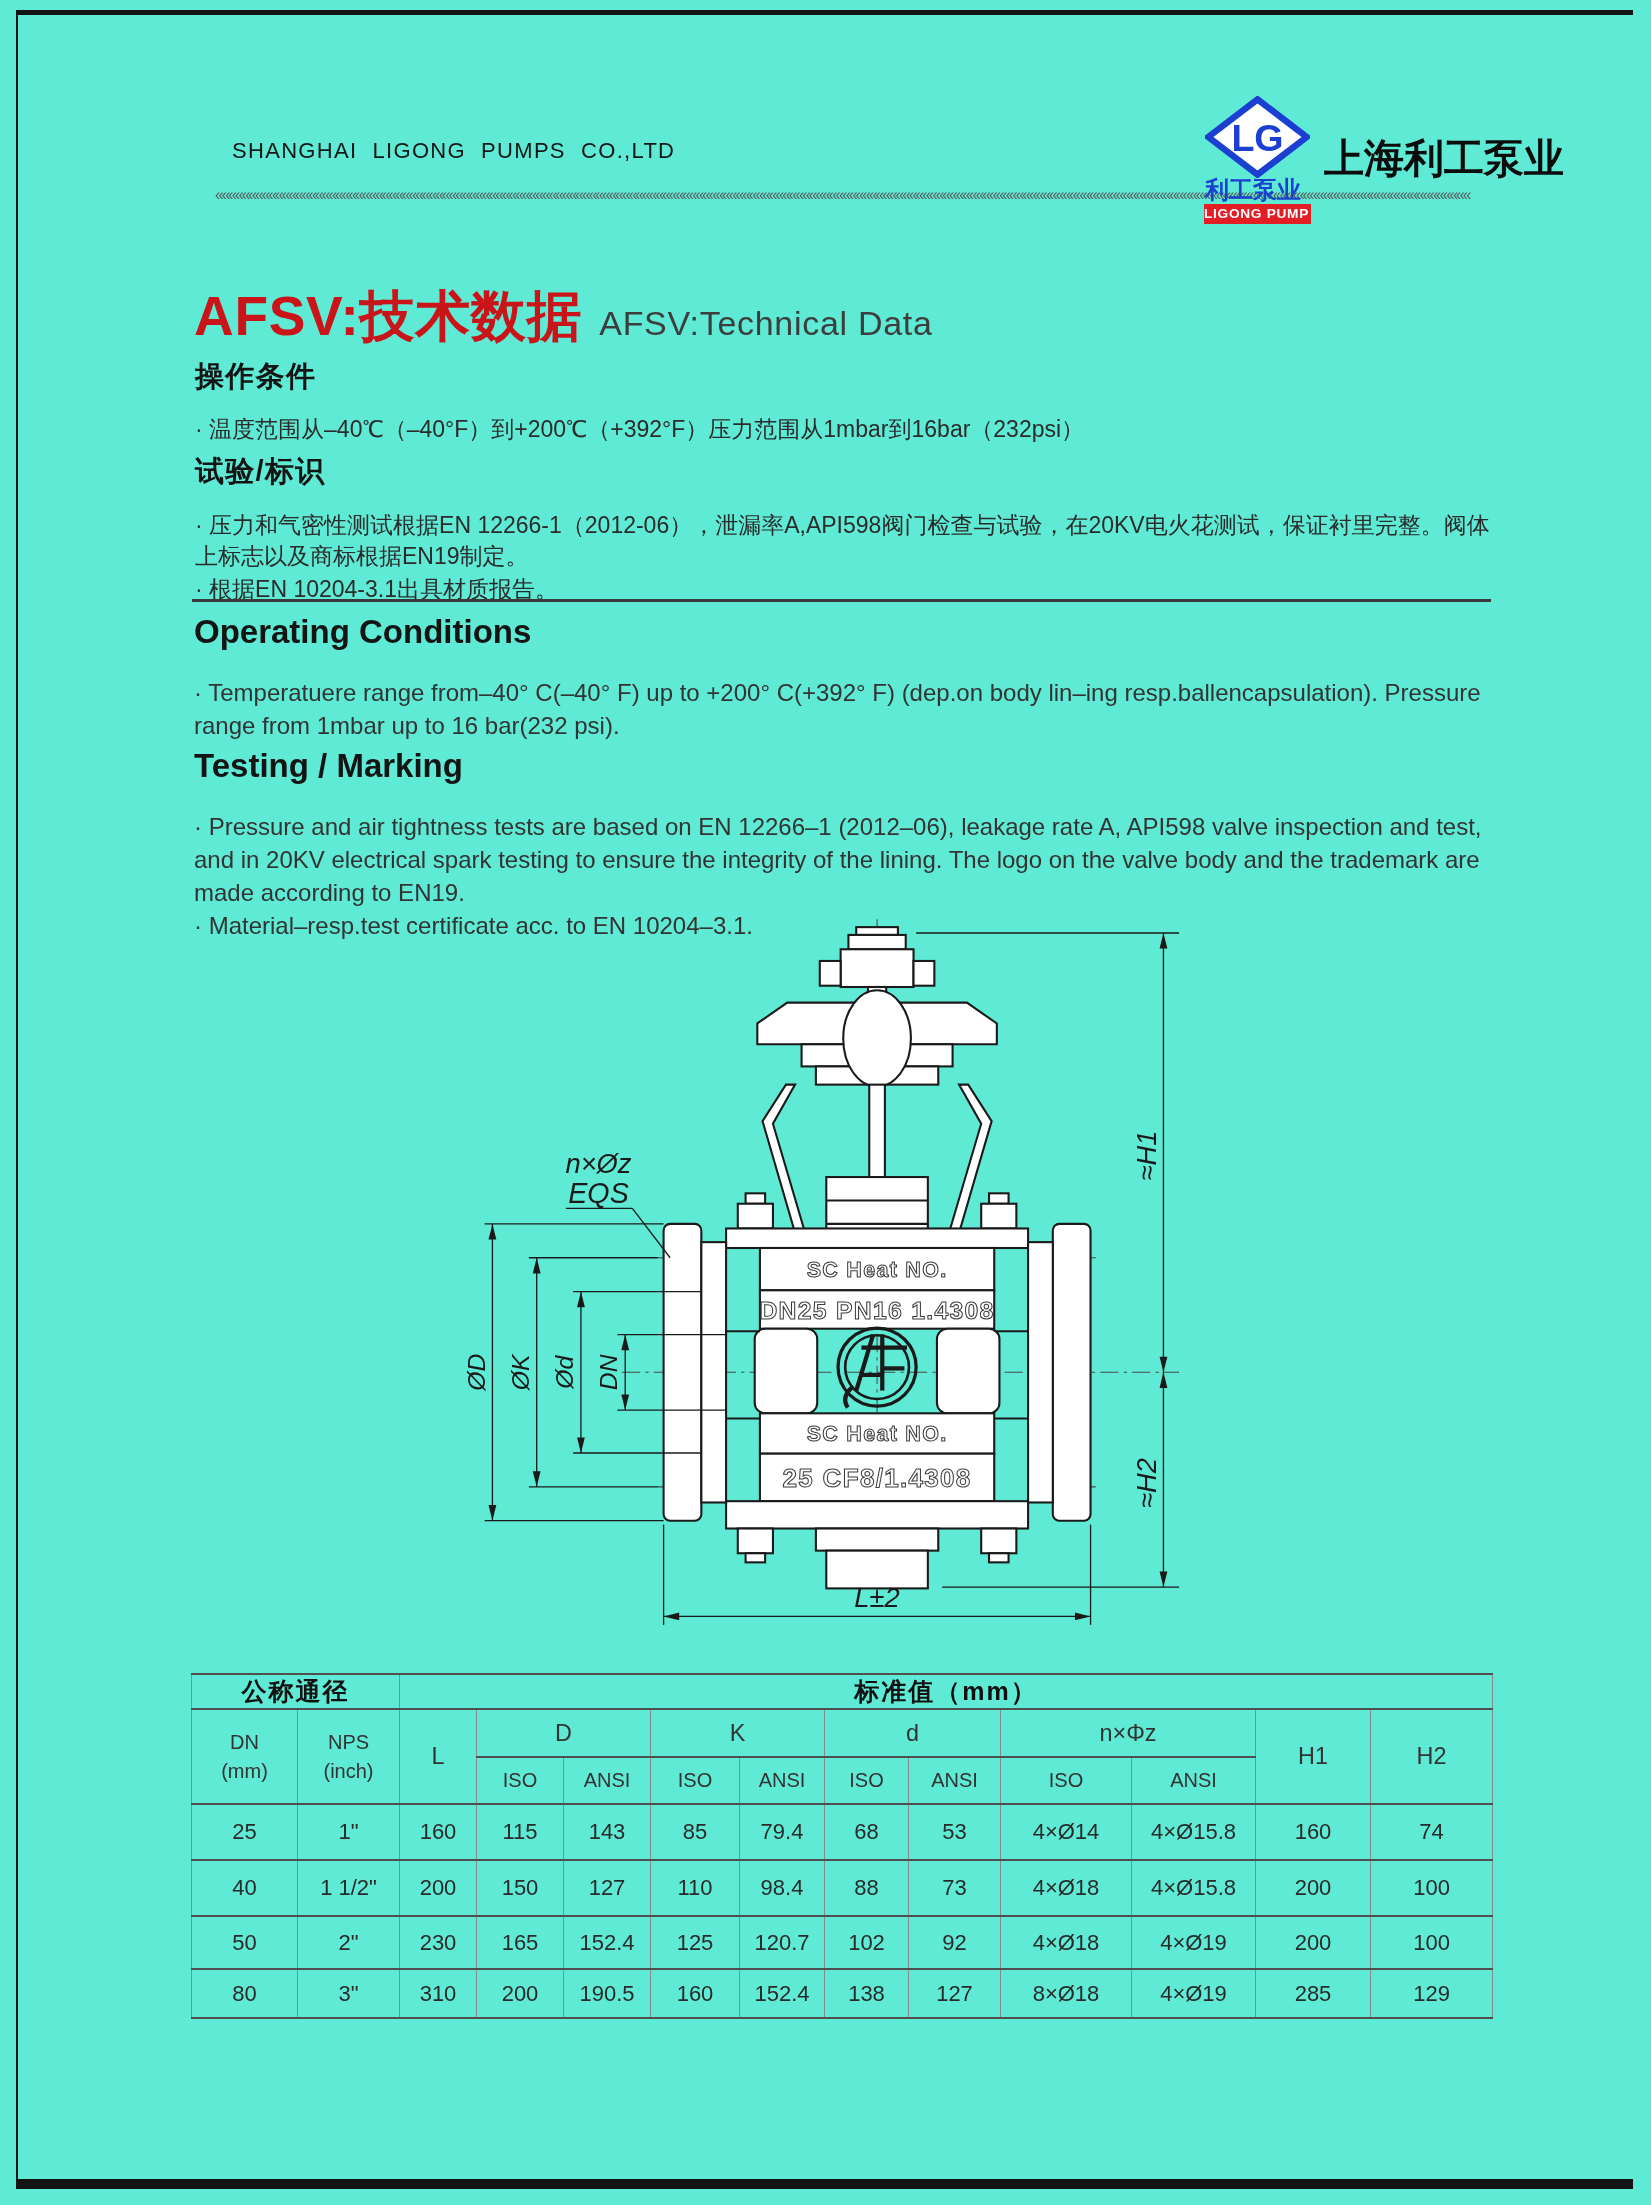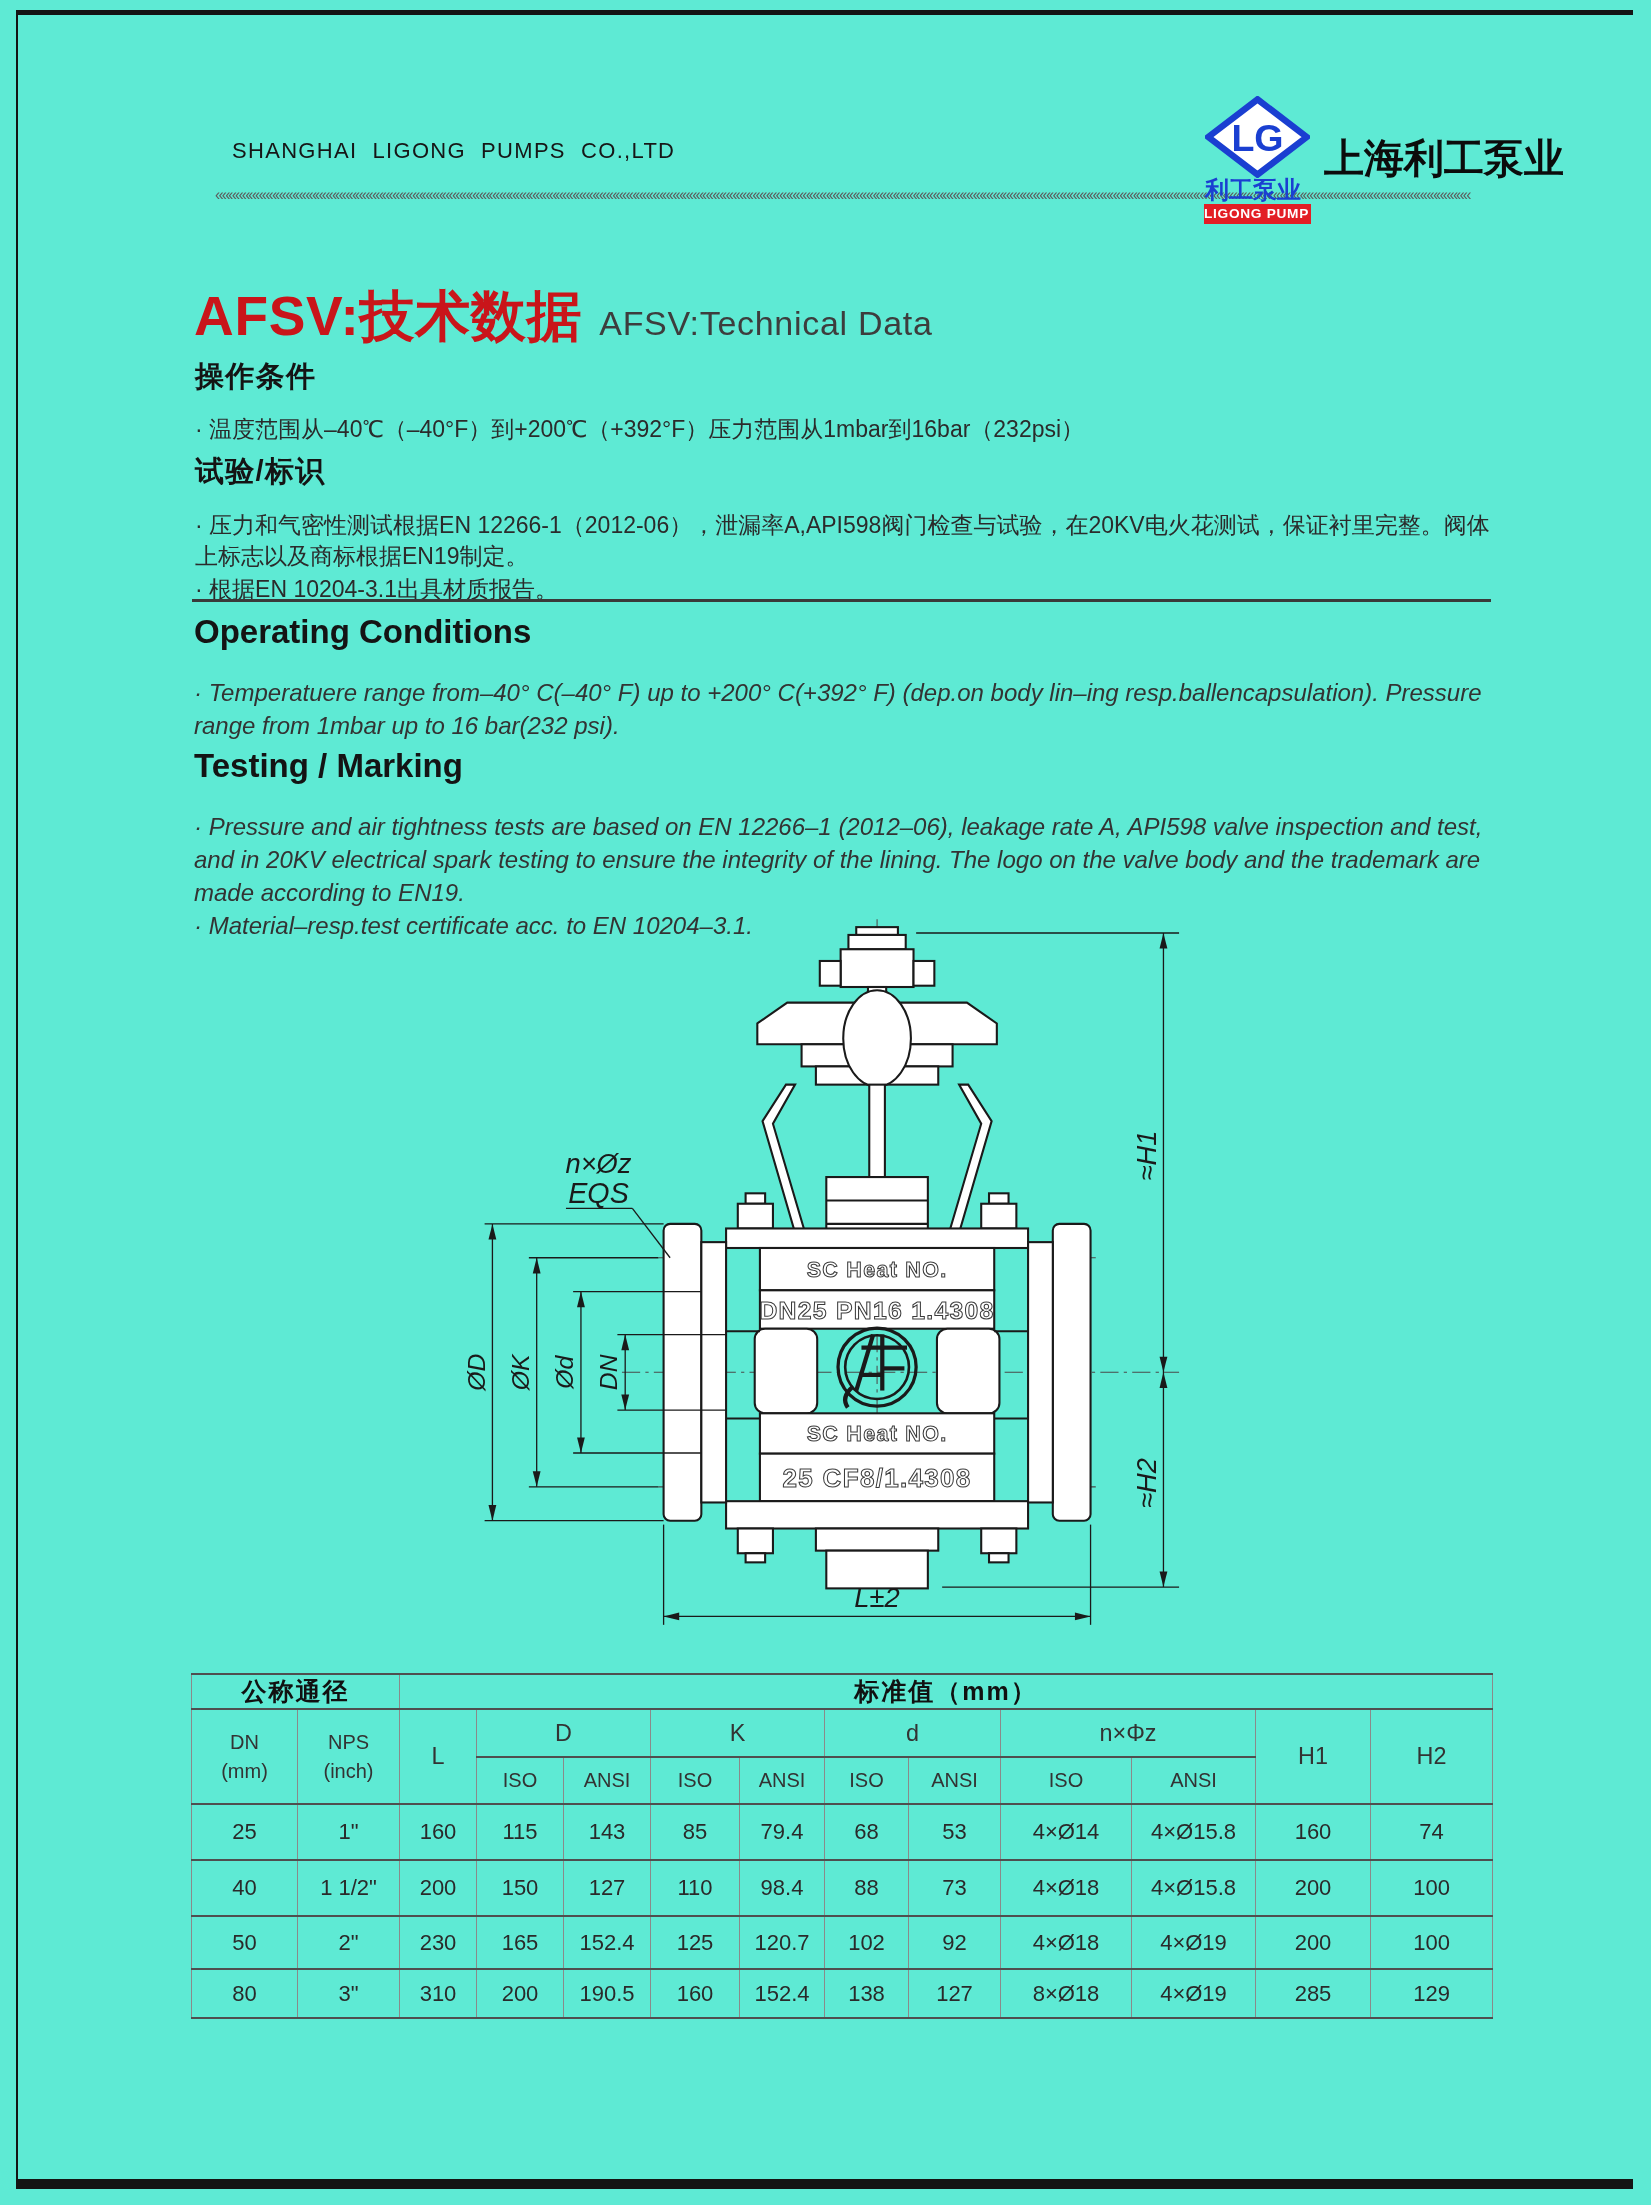--- a/index.html
+++ b/index.html
@@ -19,21 +19,21 @@
            font-weight:bold;font-size:13.7px;line-height:19.5px;letter-spacing:0.7px;}
   .brand-cn{position:absolute;left:1324px;top:131px;font-size:40px;font-weight:bold;color:#0c0c0c;letter-spacing:0px;}
   
   .title{position:absolute;left:194px;top:280px;white-space:nowrap;}
   .title .cn{font-size:55px;font-weight:bold;color:#c9151a;letter-spacing:0.7px;}
   .title .en{font-size:34px;color:#3d3d3d;margin-left:17px;letter-spacing:0.7px;}
   
   .h-cn{position:absolute;left:195px;font-size:29px;font-weight:bold;color:#141414;letter-spacing:1.3px;}
   .h-en{position:absolute;left:194px;font-size:33px;font-weight:bold;color:#141414;letter-spacing:0px;text-align:center;}
   .para{position:absolute;left:195px;width:1308px;font-size:23px;line-height:31px;color:#2b2b2b;}
-  .para-en{position:absolute;left:194px;width:1312px;font-size:24px;line-height:33px;color:#333333;font-style:italic;}
+  .para-en{position:absolute;left:194px;width:1312px;font-size:24px;line-height:33px;color:#333333;}
   .divider{position:absolute;left:192px;top:599px;width:1299px;height:3.3px;background:#3a3a3a;}
   
   .drawing{position:absolute;left:265px;top:905px;}
   
   table.spec{position:absolute;left:191px;top:1673px;width:1301px;border-collapse:collapse;table-layout:fixed;
              font-size:22px;color:#2a2a2a;text-align:center;}
   table.spec td{border-left:1.3px solid #8a8a8a;border-right:1.3px solid #8a8a8a;
                 border-top:2px solid #4f4f4f;border-bottom:2px solid #4f4f4f;
                 padding:0;vertical-align:middle;}
   td.cnhead{font-size:25px;font-weight:bold;color:#111111;letter-spacing:2px;}

